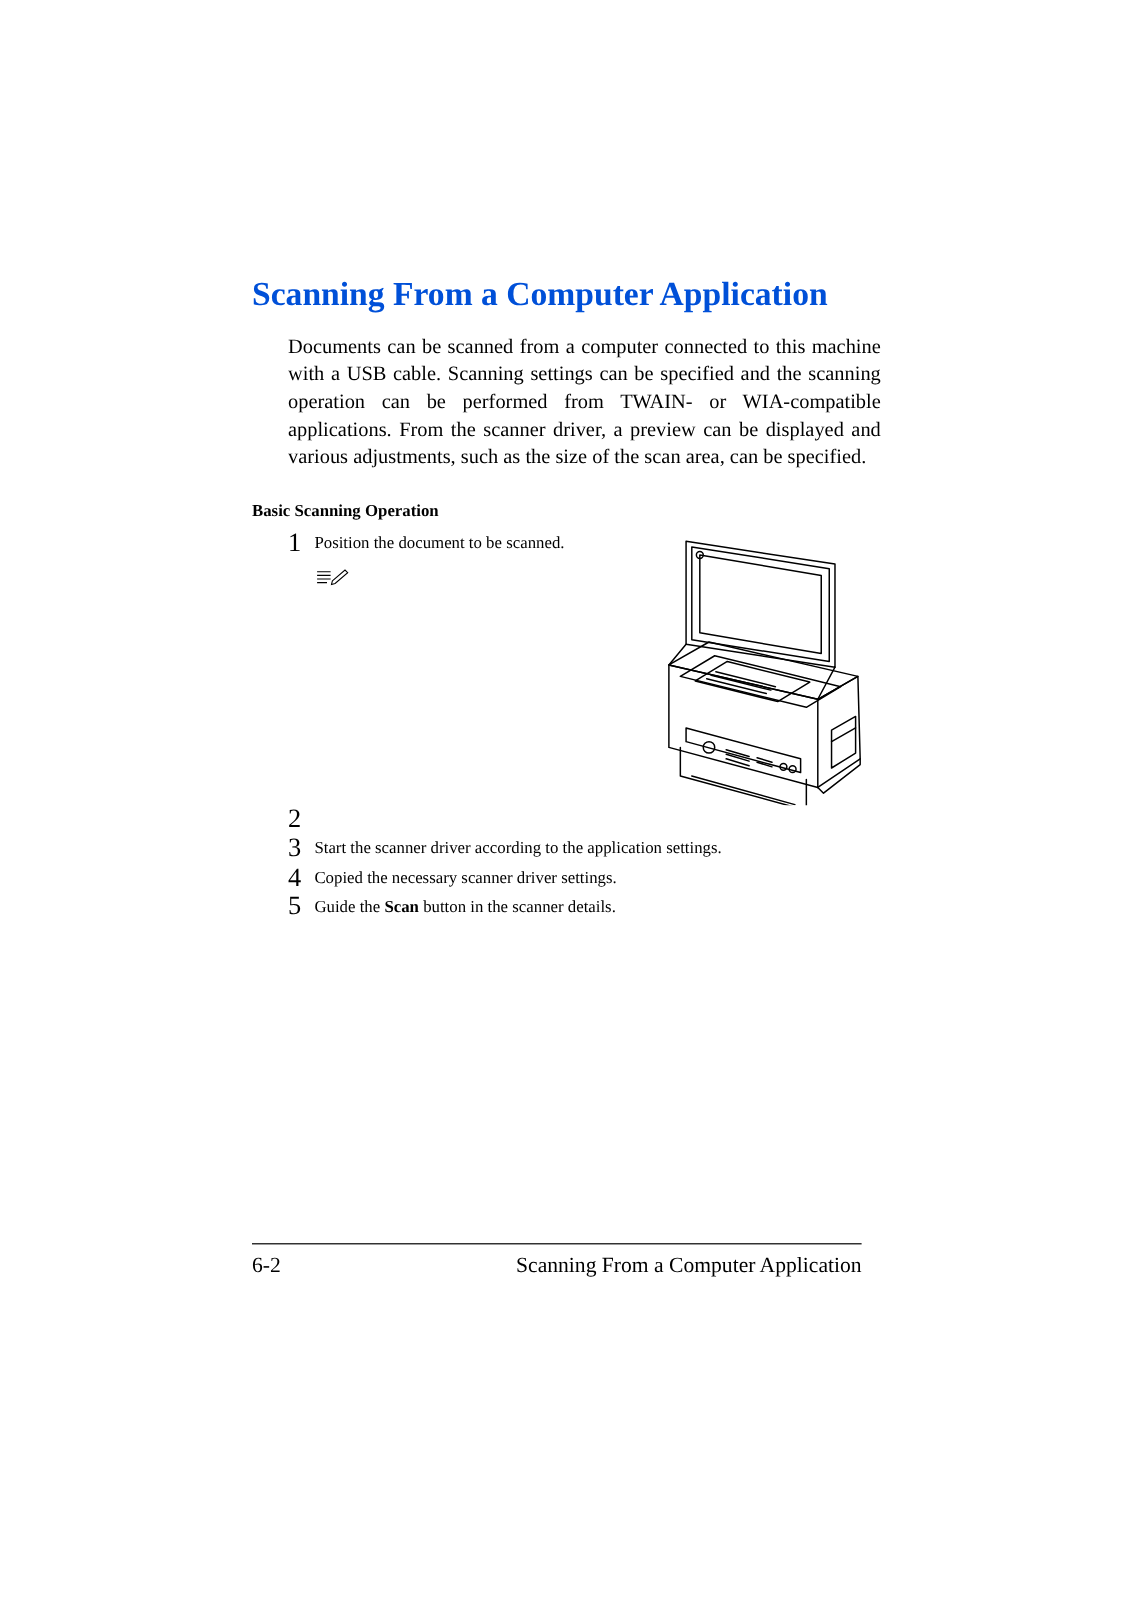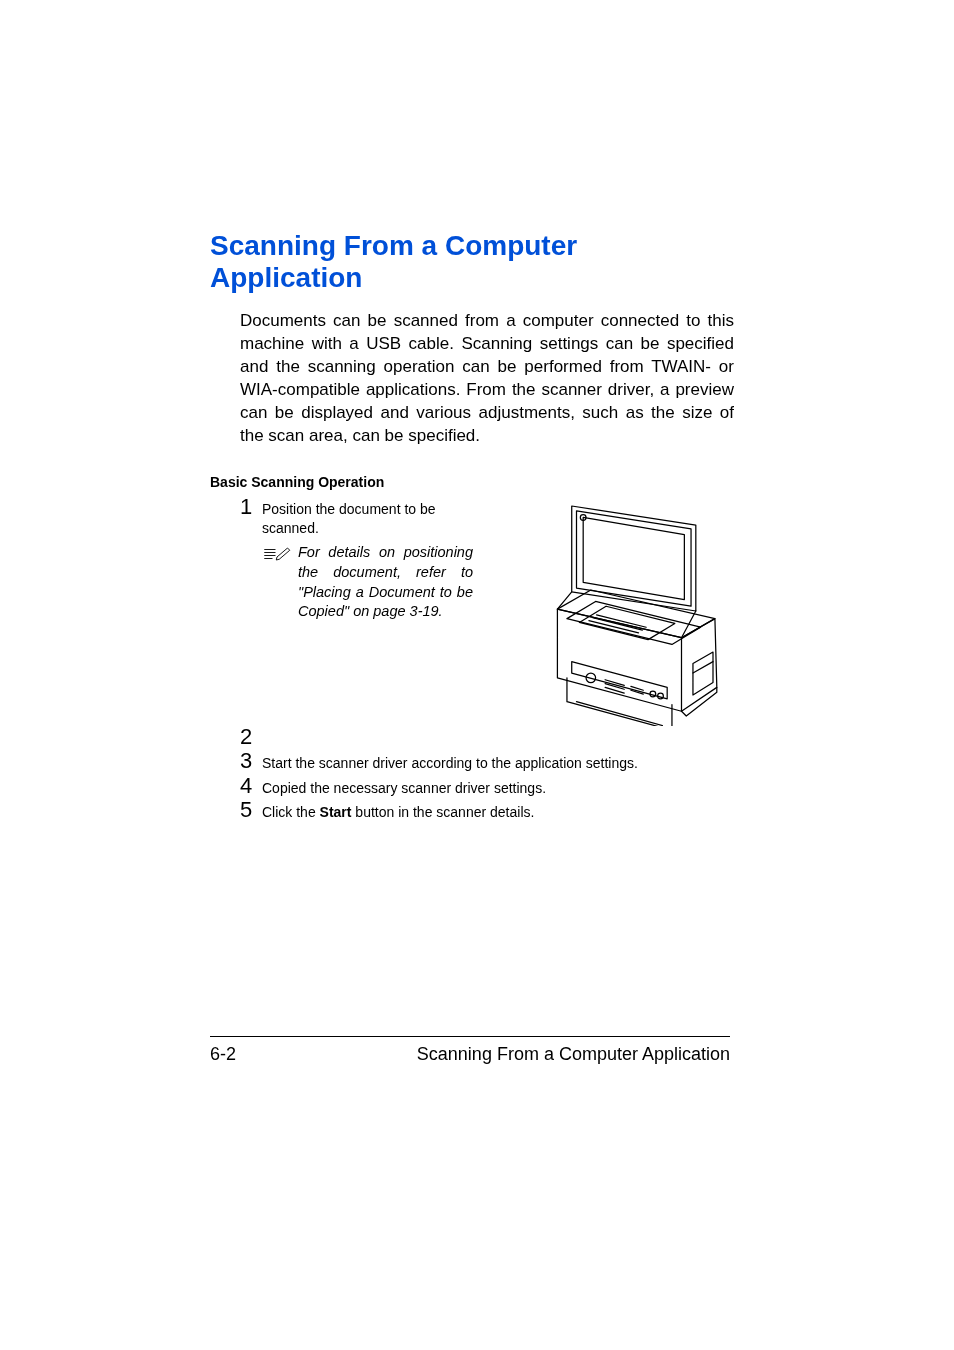--- a/index.html
+++ b/index.html
@@ -10,20 +10,21 @@
     background: #ffffff;
     font-family: Arial, Helvetica, sans-serif;
     color: #000000;
   }
   .page {
     position: relative;
     width: 954px;
     height: 1350px;
     box-sizing: border-box;
     padding: 230px 220px 0 210px;
+    font-family: Liberation Serif, serif;
   }
   .title {
     color: #0050d8;
     font-size: 28px;
     font-weight: bold;
     margin-bottom: 16px;
   }
   .intro {
     margin-left: 30px;
     font-size: 17px;
@@ -112,21 +113,21 @@
   .scanner-svg {
     width: 210px;
     height: 230px;
   }
   .step5 .bold {
     font-weight: bold;
   }
   .footer {
     position: absolute;
     left: 210px;
-    right: 224px;
+    right: 236px;
     bottom: 285px;
   }
   .footer-rule {
     border-top: 1px solid #000;
     height: 1px;
     margin-bottom: 6px;
   }
   .footer-line {
     display: flex;
     justify-content: space-between;
@@ -164,21 +165,20 @@
             <svg viewBox="0 0 40 24" width="30" height="20">
               <g stroke="#000" stroke-width="1.2" fill="none">
                 <line x1="3" y1="6" x2="18" y2="6"></line>
                 <line x1="3" y1="10" x2="18" y2="10"></line>
                 <line x1="3" y1="14" x2="18" y2="14"></line>
                 <line x1="3" y1="18" x2="14" y2="18"></line>
                 <path d="M20 16 L34 4 L37 7 L23 19 L19 20 Z"></path>
               </g>
             </svg>
           </span>
-          <span class="note-text">For details on positioning the document, refer to "Placing a Document to be Copied" on page 3-19.</span>
         </div>
       </div>
 
       <div class="scanner-figure">
         <svg class="scanner-svg" viewBox="0 0 220 240">
           <g stroke="#000" stroke-width="1.3" fill="none" stroke-linejoin="round" stroke-linecap="round">
 
             <path d="M50 10 L180 30 L180 120 L50 100 Z"></path>
             <path d="M55 15 L175 34 L175 115 L55 96 Z"></path>
             <path d="M62 22 L168 40 L168 108 L62 90 Z"></path>
@@ -230,21 +230,21 @@
     </div>
 
     <div class="step-row">
       <div class="step-num">4</div>
       <div class="step-text">Copied the necessary scanner driver settings.</div>
     </div>
 
     <div class="step-row step5">
       <div class="step-num">5</div>
       <div class="step-text">
-        <span>Click the </span><span class="bold">Start</span><span> button in the scanner details.</span>
+        <span>Guide the </span><span class="bold">Scan</span><span> button in the scanner details.</span>
       </div>
     </div>
 
   </div>
 
   <div class="footer">
     <div class="footer-rule"></div>
     <div class="footer-line">
       <span class="footer-left">6-2</span>
       <span class="footer-right">Scanning From a Computer Application</span>

